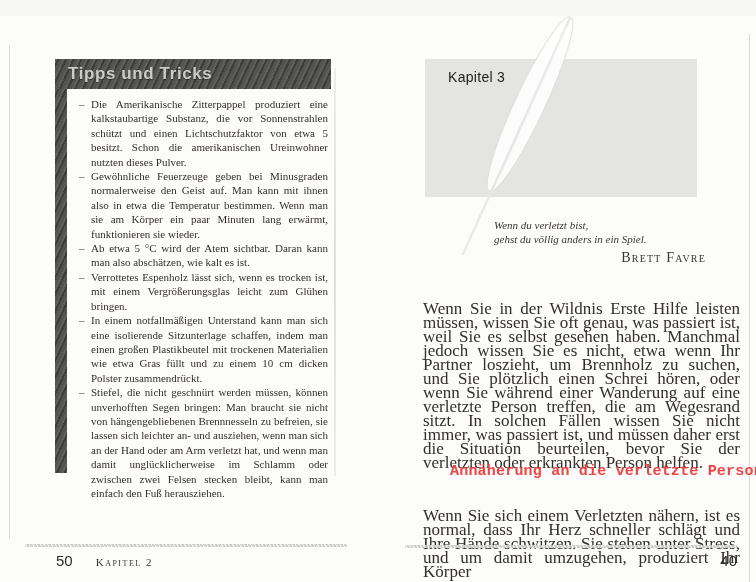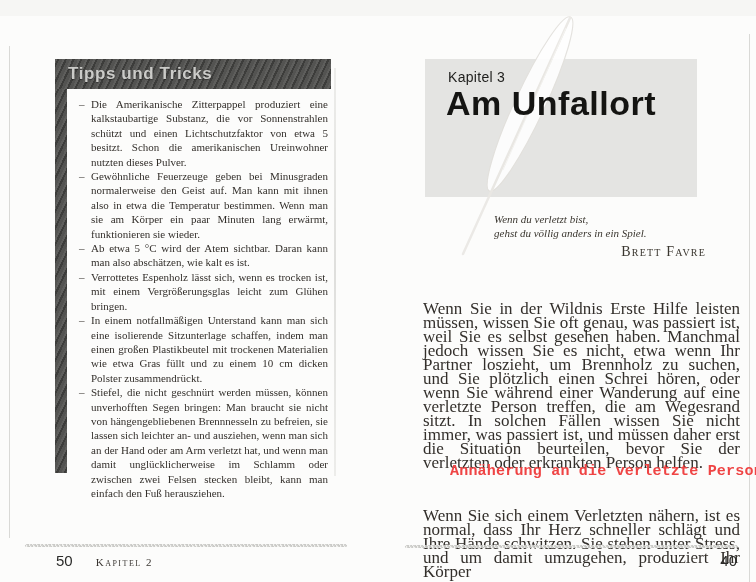--- a/index.html
+++ b/index.html
@@ -54,21 +54,21 @@
     position:absolute;left:448px;top:53px;
     font-family:Liberation Sans, sans-serif;font-size:14px;color:#1e1e1c;letter-spacing:.3px;
   }
   .chap-title{
     position:absolute;left:446px;top:68px;
     font-family:"Liberation Sans", sans-serif;font-size:34px;font-weight:700;color:#141412;
     letter-spacing:.5px;
   }
   .feather{position:absolute;left:408px;top:-4px;pointer-events:none;}
 
-  .quote{position:absolute;left:494px;top:196px;width:212px;
+  .quote{position:absolute;left:494px;top:202px;width:212px;
     font-style:italic;font-size:11px;line-height:14px;color:#3a362f;}
   .quote-attr{margin-top:5px;text-align:right;font-style:normal;
     font-variant:small-caps;letter-spacing:1.2px;font-size:14px;color:#3a362f;}
 
   .body-par{
     position:absolute;left:423px;width:317px;
     font-size:17px;line-height:14px;text-align:justify;
   }
   .intro-par{top:286px;}
   .section-head{
@@ -131,21 +131,20 @@
 
   <svg class="feather" width="200" height="252" viewBox="0 0 200 252">
     <g opacity="0.9">
       <ellipse cx="122" cy="92" rx="15" ry="96" fill="#ffffff" stroke="#e2e0dc" stroke-width="1.2" transform="rotate(25 122 92)"></ellipse>
       <line x1="162" y1="6" x2="55" y2="242" stroke="#eae8e4" stroke-width="2.5" stroke-linecap="round"></line>
       <line x1="158" y1="16" x2="95" y2="158" stroke="#f4f3f0" stroke-width="1"></line>
     </g>
   </svg>
 
   <div class="chap-kicker">Kapitel 3</div>
-  <div class="chap-title">Am Unfallort</div>
 
   <div class="quote">
     <div>Wenn du verletzt bist,</div>
     <div>gehst du völlig anders in ein Spiel.</div>
     <div class="quote-attr">Brett Favre</div>
   </div>
 
   <div class="body-par intro-par">Wenn Sie in der Wildnis Erste Hilfe leisten müssen, wissen Sie oft genau, was passiert ist, weil Sie es selbst gesehen haben. Manchmal jedoch wissen Sie es nicht, etwa wenn Ihr Partner loszieht, um Brennholz zu suchen, und Sie plötzlich einen Schrei hören, oder wenn Sie während einer Wanderung auf eine verletzte Person treffen, die am Wegesrand sitzt. In solchen Fällen wissen Sie nicht immer, was passiert ist, und müssen daher erst die Situation beurteilen, bevor Sie der verletzten oder erkrankten Person helfen.</div>
 
   <div class="section-head">Annäherung an die verletzte Person</div>

